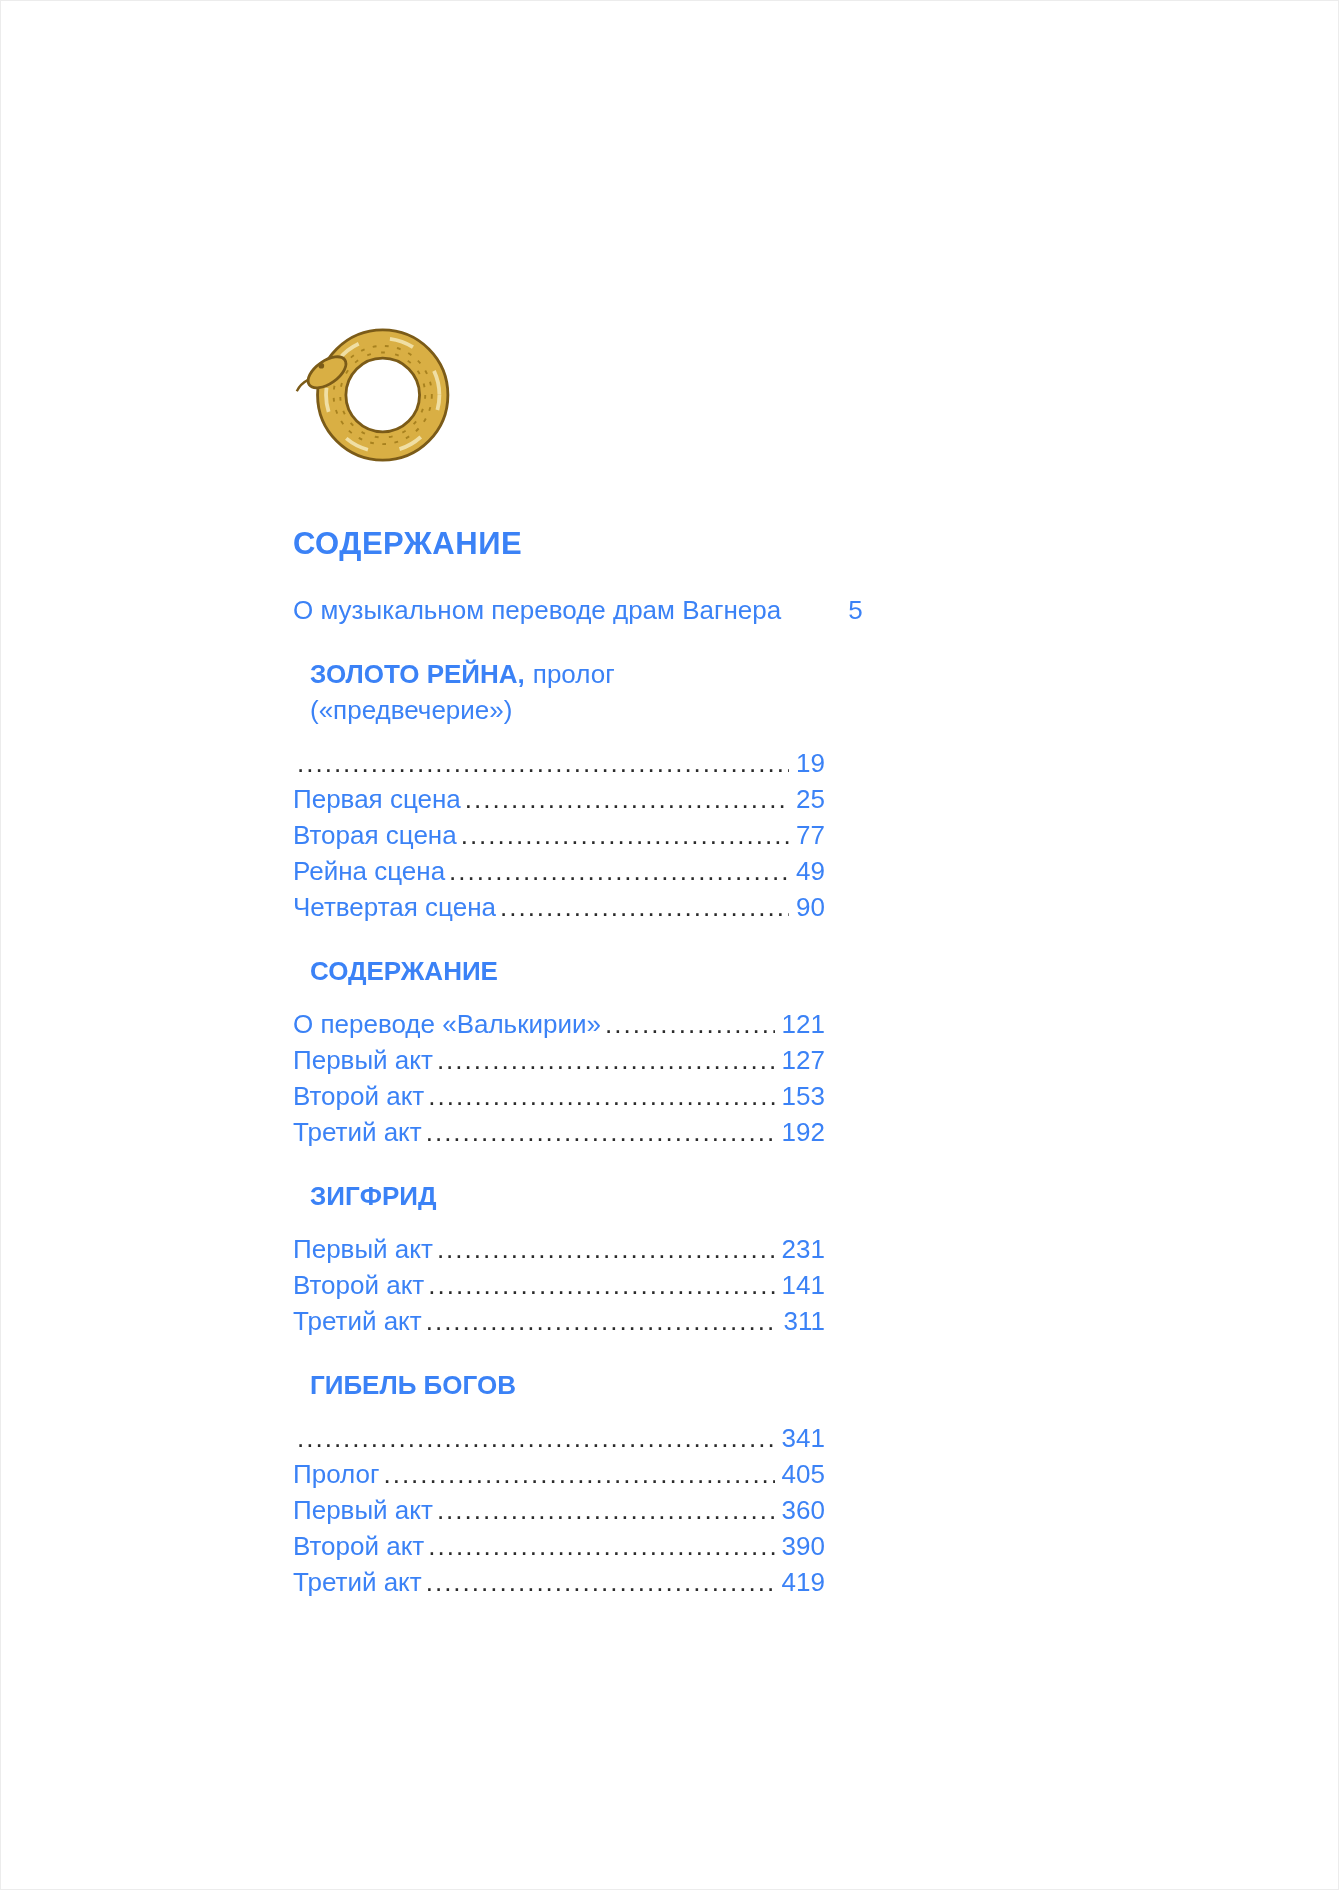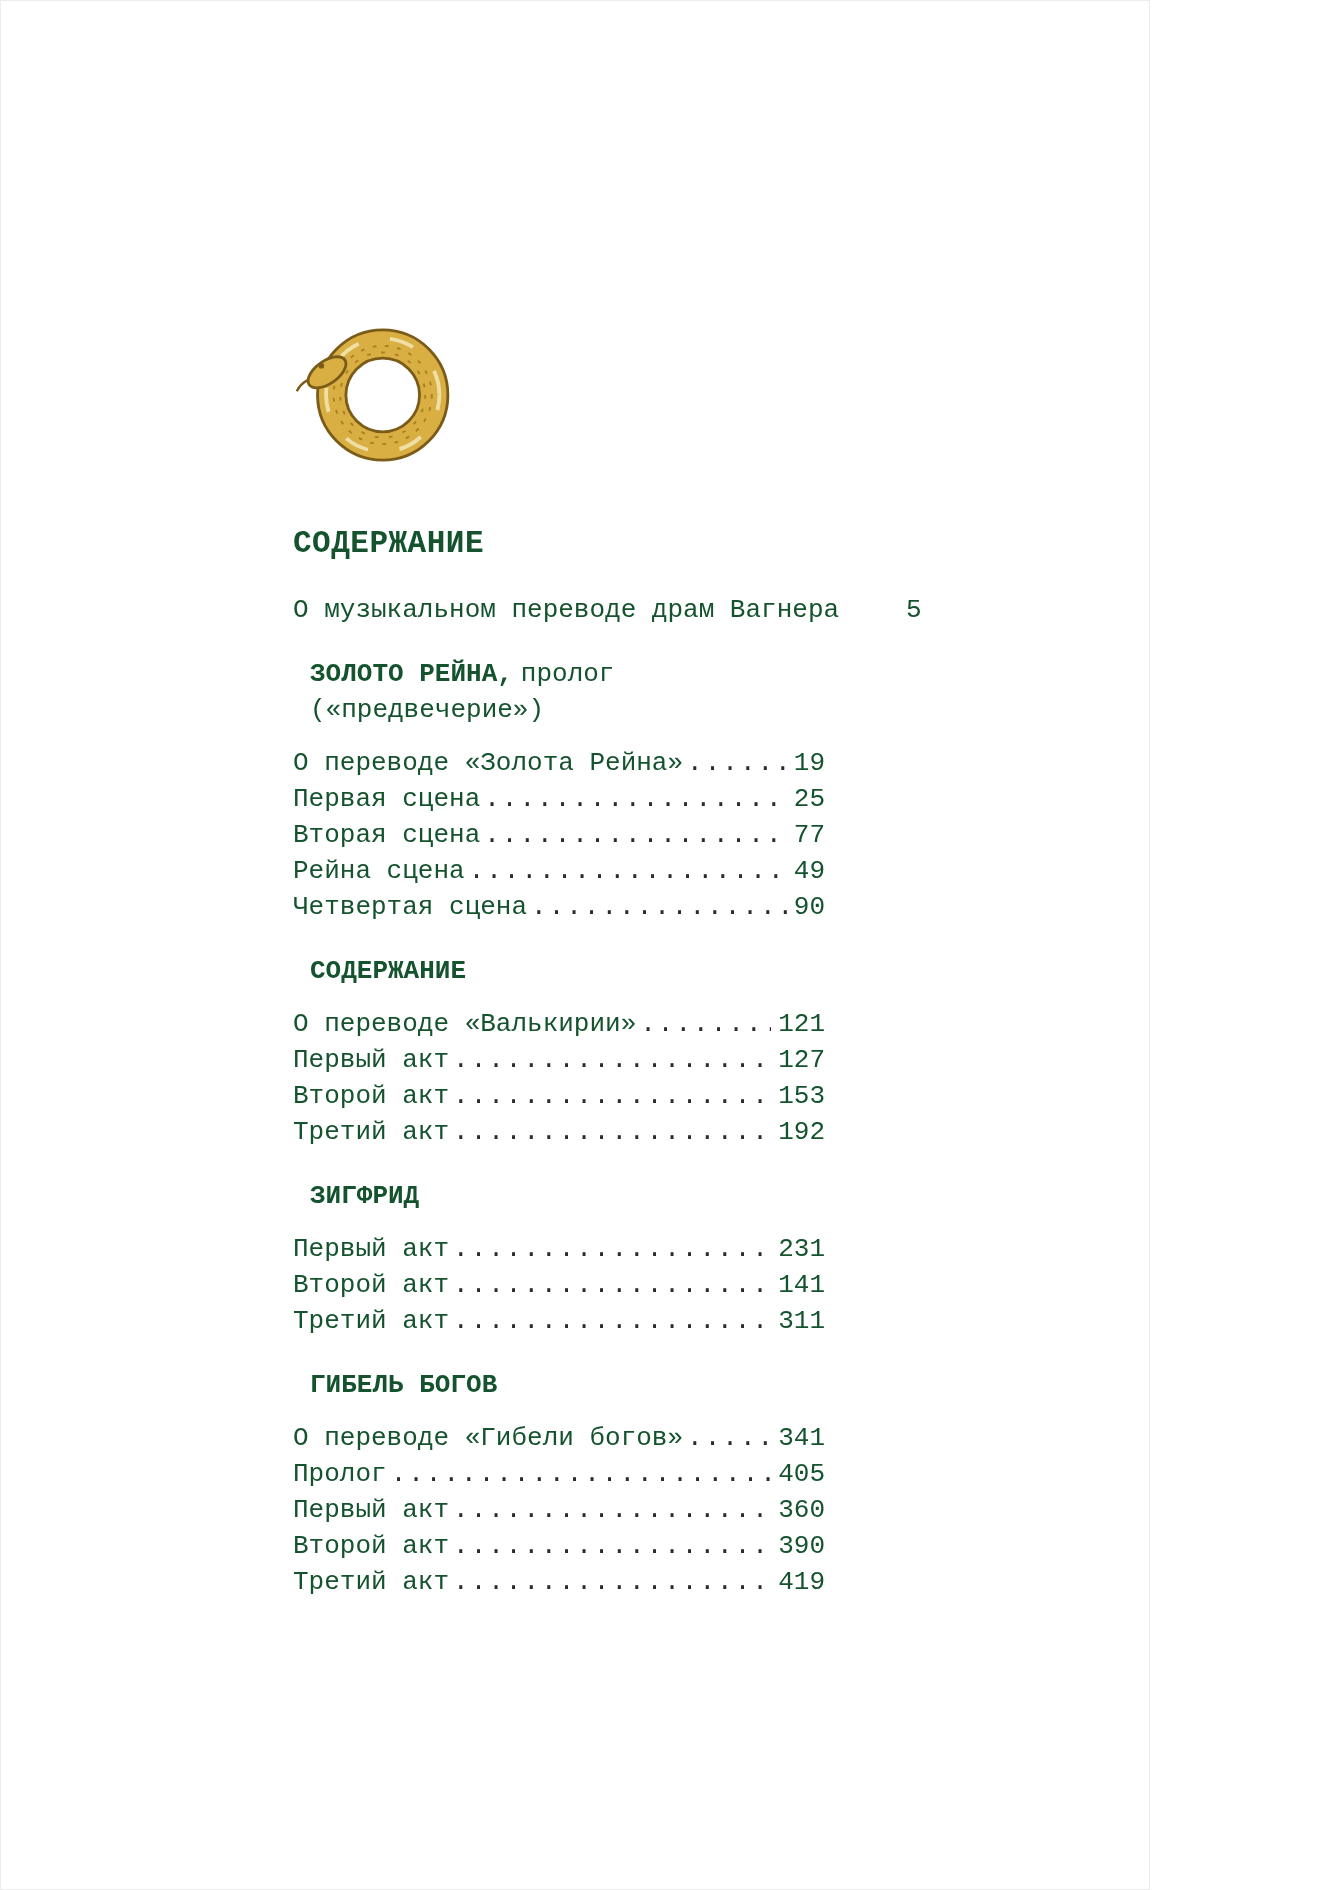--- a/index.html
+++ b/index.html
@@ -2,26 +2,26 @@
 <html><head>
 <meta charset="utf-8">
 <style>
   html, body {
     margin: 0;
     padding: 0;
     background: #ffffff;
   }
   .page {
     position: relative;
-    width: 1150px;
+    width: 1339px;
     height: 1890px;
     background: #ffffff;
     box-shadow: inset 0 0 0 1px #ececec;
-    font-family: Liberation Mono, monospace;
-    color: #14532d;
+    font-family: Liberation Sans, sans-serif;
+    color: #3b82f6;
     overflow: hidden;
   }
   .content {
     position: absolute;
     left: 293px;
     top: 310px;
     width: 532px;
   }
   .ornament {
     width: 170px;
@@ -111,21 +111,20 @@
         <span class="entry-label">О музыкальном переводе драм Вагнера</span>
         <span class="leader"></span>
         <span class="entry-page">5</span>
       </div>
 
       <div class="toc-section">
         <h2 class="toc-heading">
           <span class="bold">ЗОЛОТО РЕЙНА,</span><span class="rest">пролог («предвечерие»)</span>
         </h2>
         <div class="toc-entry">
-          <span class="entry-label">О переводе «Золота Рейна»</span>
           <span class="leader"></span>
           <span class="entry-page">19</span>
         </div>
         <div class="toc-entry">
           <span class="entry-label">Первая сцена</span>
           <span class="leader"></span>
           <span class="entry-page">25</span>
         </div>
         <div class="toc-entry">
           <span class="entry-label">Вторая сцена</span>
@@ -189,21 +188,20 @@
           <span class="leader"></span>
           <span class="entry-page">311</span>
         </div>
       </div>
 
       <div class="toc-section">
         <h2 class="toc-heading">
           <span class="bold">ГИБЕЛЬ БОГОВ</span><span class="rest"></span>
         </h2>
         <div class="toc-entry">
-          <span class="entry-label">О переводе «Гибели богов»</span>
           <span class="leader"></span>
           <span class="entry-page">341</span>
         </div>
         <div class="toc-entry">
           <span class="entry-label">Пролог</span>
           <span class="leader"></span>
           <span class="entry-page">405</span>
         </div>
         <div class="toc-entry">
           <span class="entry-label">Первый акт</span>

